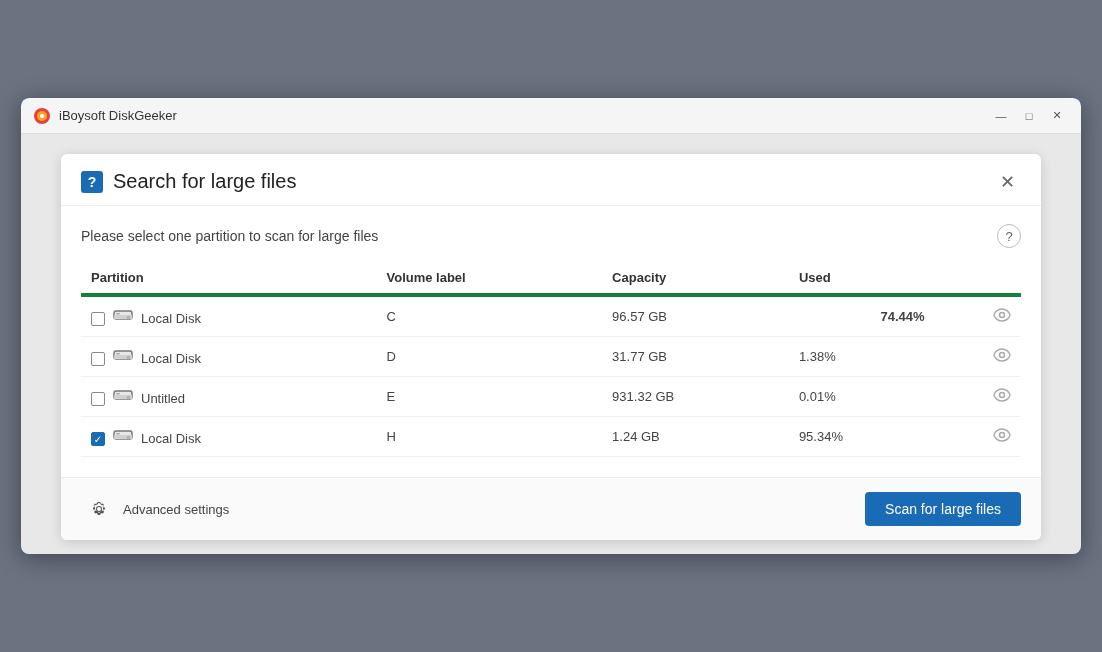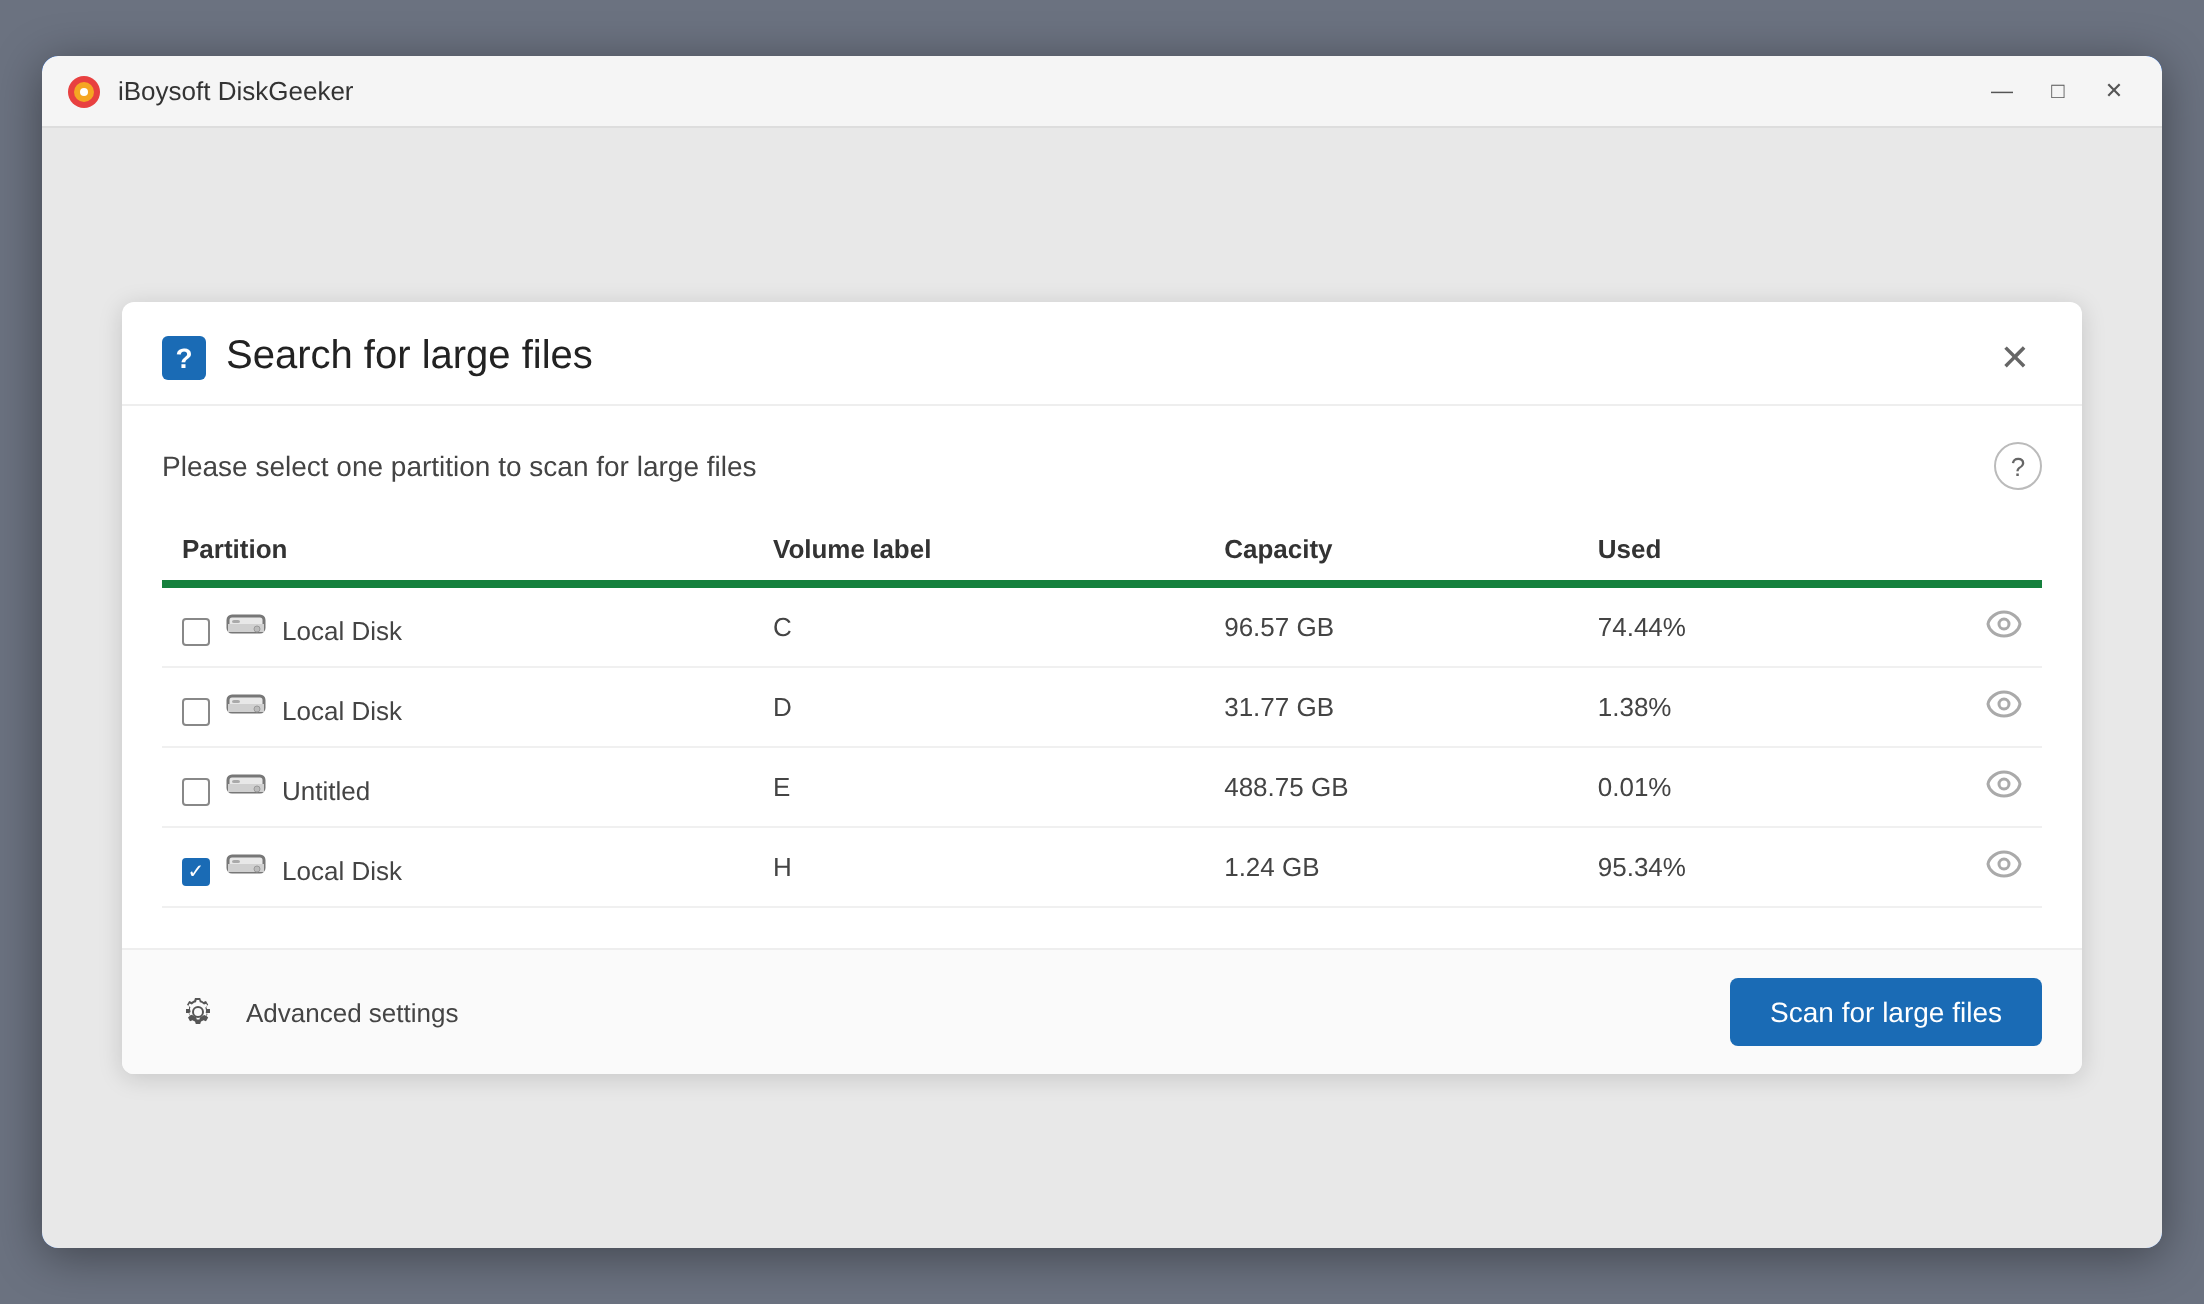--- a/index.html
+++ b/index.html
@@ -10,21 +10,21 @@
       justify-content: center;
       align-items: center;
       width: 1102px;
       height: 652px;
       font-family: 'Segoe UI', Arial, sans-serif;
       overflow: hidden;
     }
 
     .app-window {
       width: 1060px;
-      height: 596px;
+      height: 456px;
       background: #3b82f6;
       border-radius: 8px;
       box-shadow: 0 4px 24px rgba(0,0,0,0.4);
       display: flex;
       flex-direction: column;
       overflow: hidden;
     }
 
     .title-bar {
       background: #f5f5f5;
@@ -205,21 +205,21 @@
       cursor: pointer;
     }
 
     .check-box.checked {
       background: #1a6bb5;
       border-color: #1a6bb5;
       color: white;
       font-size: 10px;
     }
 
-    .used-orange { color: #e07b00; font-weight: 400; }
+    .used-orange { color: #e07b00; font-weight: 700; text-align: right; }
     .used-red { color: #d63030; font-weight: 500; }
     .used-normal { color: #444; }
 
     .eye-icon {
       color: #888;
       cursor: pointer;
       font-size: 15px;
     }
 
     .dialog-footer {
@@ -361,21 +361,21 @@
                     <span><svg width="20" height="16" viewBox="0 0 20 16" fill="none">
     <rect x="1" y="4" width="18" height="8" rx="2" ry="2" stroke="#777" stroke-width="1.5" fill="#e8e8e8"></rect>
     <rect x="1" y="8" width="18" height="4" rx="0" ry="0" fill="#d0d0d0" stroke="none"></rect>
     <rect x="3" y="6" width="4" height="1.5" rx="1" fill="#aaa"></rect>
     <circle cx="15.5" cy="10.5" r="1.5" fill="#bbb" stroke="#999" stroke-width="0.5"></circle>
   </svg></span>
                     <span>Untitled</span>
                   </div>
                 </td>
                 <td>E</td>
-                <td>488.75 GB</td>
+                <td>931.32 GB</td>
                 <td class="used-normal">0.01%</td>
                 <td style="text-align: right;"><span class="eye-icon" title="View">
     <svg width="18" height="14" viewBox="0 0 18 14" fill="none">
       <path d="M9 1C5 1 1.5 4 1 7c.5 3 3.5 6 8 6s7.5-3 8-6c-.5-3-4-6-8-6z" stroke="#aaa" stroke-width="1.5" fill="none"></path>
       <circle cx="9" cy="7" r="2.5" stroke="#aaa" stroke-width="1.5" fill="none"></circle>
     </svg>
   </span></td>
               </tr>
               <tr class="partition-row">
                 <td>

